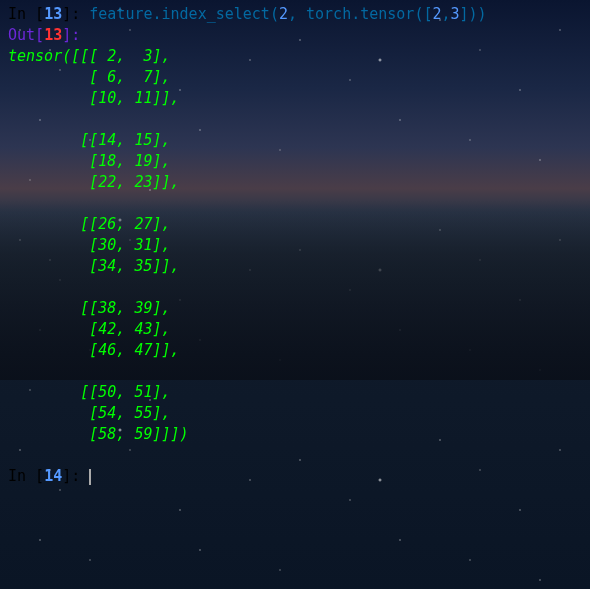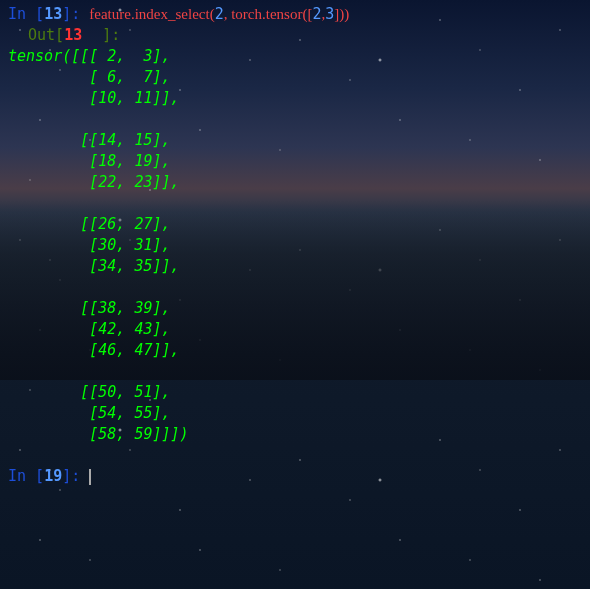--- a/index.html
+++ b/index.html
@@ -59,25 +59,25 @@
         transparent 0%,
         rgba(20,25,35,0.6) 30%,
         rgba(10,15,25,0.9) 100%);
     }
     .terminal {
       position: relative;
       padding: 4px 8px;
       white-space: pre;
       z-index: 10;
     }
-    .prompt-in { color: #1d4ed8; }
+    .prompt-in { color: #000000; }
     .prompt-num { color: #5599ff; font-weight: bold; }
-    .prompt-out { color: #4d7c0f; margin-left: 20px; }
+    .prompt-out { color: #6d28d9; }
     .prompt-out-num { color: #ff3333; font-weight: bold; }
-    .code-white { color: #ef4444; font-family: Liberation Serif, serif; }
+    .code-white { color: #0369a1; }
     .code-num { color: #5599ff; }
     .output { color: #00ff00; font-style: italic; }
     .cursor {
       display: inline-block;
       width: 2px;
       height: 16px;
       background: #aaaaaa;
       vertical-align: middle;
       animation: blink 1s step-end infinite;
     }
@@ -103,13 +103,13 @@
          [34, 35]],
 
         [[38, 39],
          [42, 43],
          [46, 47]],
 
         [[50, 51],
          [54, 55],
          [58, 59]]])</span>
 
-<span><span class="prompt-in">In [</span><span class="prompt-num">19</span><span class="prompt-in">]: </span></span><span><span class="cursor"></span></span></div>
+<span><span class="prompt-in">In [</span><span class="prompt-num">14</span><span class="prompt-in">]: </span></span><span><span class="cursor"></span></span></div>
 
 </body></html>

